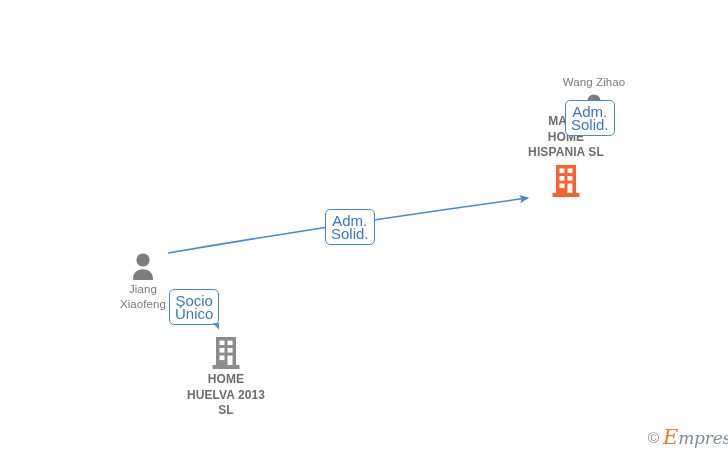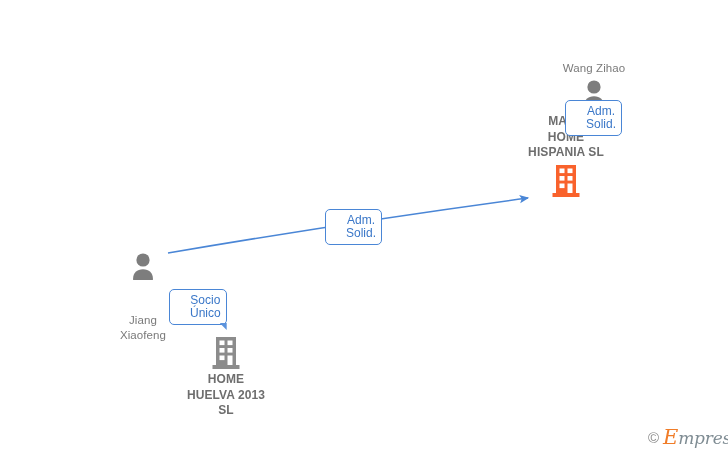--- a/index.html
+++ b/index.html
@@ -62,24 +62,24 @@
   }
 
   
   .badge {
     position: absolute;
     box-sizing: border-box;
     border: 1.6px solid #4a86d6;
     border-radius: 5px;
     background: #ffffff;
     color: #3a77c8;
-    font-size: 12px;
+    font-size: 15px;
     line-height: 13px;
     text-align: center;
-    padding: 4px 5px 4px 20px;
+    padding: 4px 5px 4px 5px;
     white-space: nowrap;
   }
   .badge .b-line { display: block; }
   .badge-tail {
     position: absolute;
     right: -1px;
     bottom: -6px;
     width: 7px;
     height: 7px;
     background: #5b93dd;
@@ -121,21 +121,21 @@
   <svg class="edge-layer" viewBox="0 0 728 450" width="728" height="450">
     <defs>
       <marker id="arrowhead" markerWidth="7" markerHeight="7" refX="5.6" refY="3" orient="auto" markerUnits="strokeWidth">
         <path d="M0,0.3 L6.4,3 L0,5.7 L1.4,3 Z" fill="#4a86d6"></path>
       </marker>
     </defs>
 
     <path d="M168,253 Q350,222 528,198" fill="none" stroke="#4a86d6" stroke-width="1.5" marker-end="url(#arrowhead)"></path>
   </svg>
 
-  <div class="node" style="left:594px; top:61px;">
+  <div class="node" style="left:594px; top:75px;">
     <div class="node-label person-label above">Wang Zihao</div>
     <div class="node-icon">
       <svg width="26" height="28" viewBox="0 0 26 28">
         <circle cx="13" cy="8" r="6.6" fill="#7d7d7d"></circle>
         <path d="M13 17.2c-6.1 0-9.9 3.8-9.9 9.2v1.6h19.8v-1.6c0-5.4-3.8-9.2-9.9-9.2z" fill="#7d7d7d"></path>
       </svg>
     </div>
   </div>
 
   <div class="node" style="left:566px; top:114px;">
@@ -151,21 +151,21 @@
         <rect x="8.5" y="4.5" width="5" height="4.6" fill="#ffffff"></rect>
         <rect x="16.5" y="4.5" width="5" height="4.6" fill="#ffffff"></rect>
         <rect x="8.5" y="12" width="5" height="4.6" fill="#ffffff"></rect>
         <rect x="16.5" y="12" width="5" height="4.6" fill="#ffffff"></rect>
         <rect x="8.5" y="19.5" width="5" height="4.6" fill="#ffffff"></rect>
         <rect x="16.5" y="19.5" width="5" height="9.5" fill="#ffffff"></rect>
       </svg>
     </div>
   </div>
 
-  <div class="node" style="left:143px; top:252px;gap:31px;">
+  <div class="node" style="left:143px; top:252px;">
     <div class="node-icon">
       <svg width="26" height="28" viewBox="0 0 26 28">
         <circle cx="13" cy="8" r="6.6" fill="#7d7d7d"></circle>
         <path d="M13 17.2c-6.1 0-9.9 3.8-9.9 9.2v1.6h19.8v-1.6c0-5.4-3.8-9.2-9.9-9.2z" fill="#7d7d7d"></path>
       </svg>
     </div>
     <div class="node-label person-label">
       <span>Jiang</span><br>
       <span>Xiaofeng</span>
     </div>

